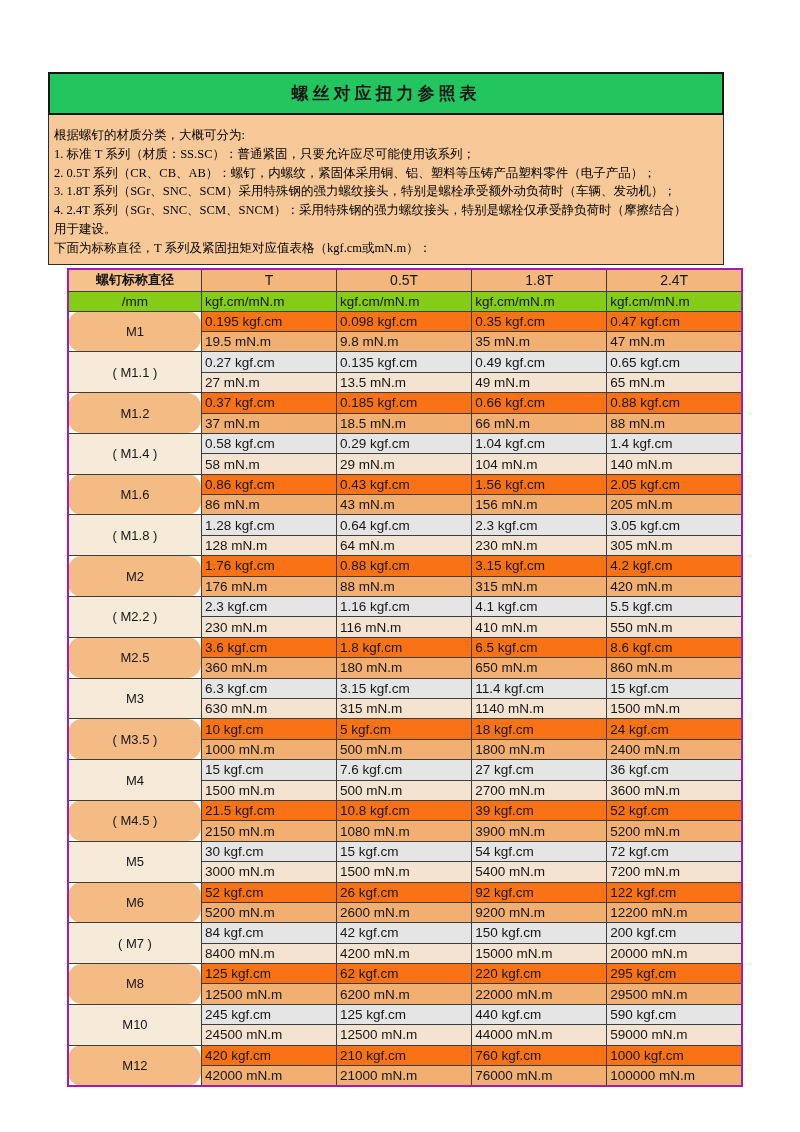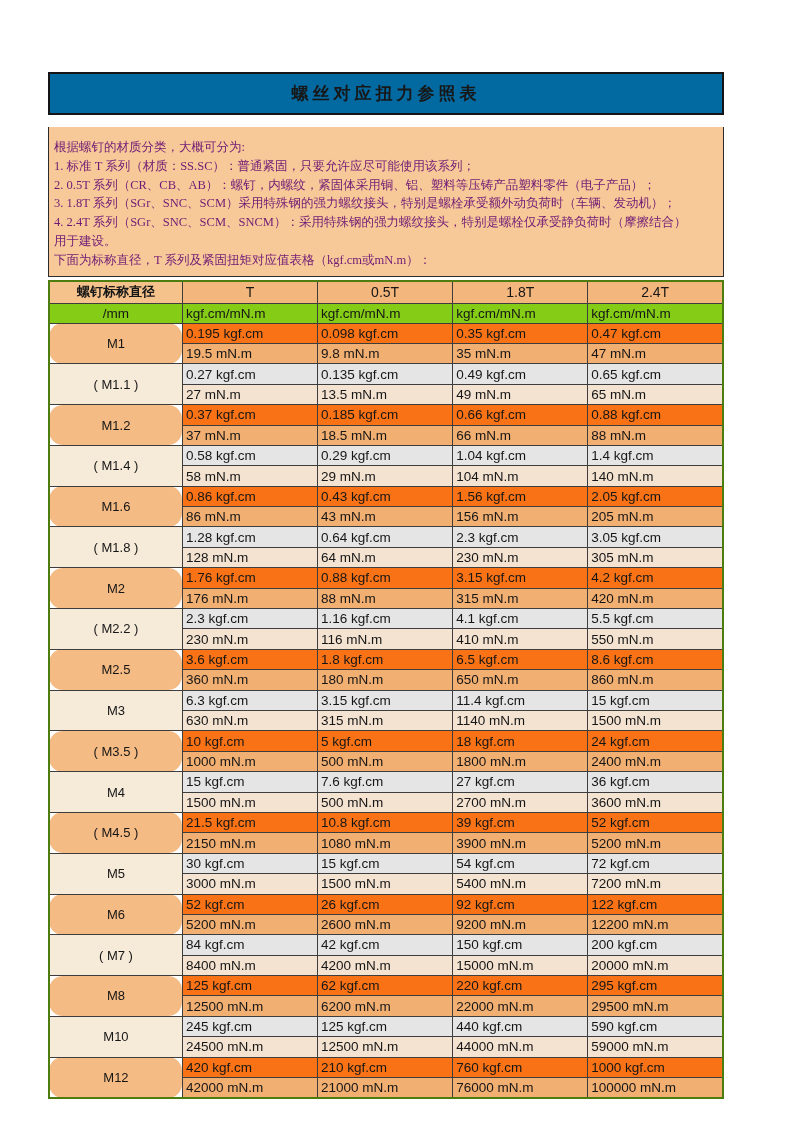--- a/index.html
+++ b/index.html
@@ -4,39 +4,38 @@
 <style>
   html,body { margin:0; padding:0; }
   body {
     width:800px; height:1132px; background:#ffffff; position:relative;
     font-family:"Liberation Sans", sans-serif; color:#1b1b1b;
     -webkit-font-smoothing:antialiased;
   }
   .sheet { position:absolute; left:48px; top:72px; width:676px; }
 
   .title-box {
-    border:2px solid #151515; background:#0369a1; height:39px;
+    border:2px solid #151515; background:#22c55e; height:39px;
     display:flex; align-items:center; justify-content:center;
     font-family:"Liberation Serif", serif; font-size:17px; font-weight:bold;
     letter-spacing:4px; color:#171717;
   }
 
   .intro-box {
     border:1px solid #2b2b2b; border-top:none; background:#f7c998;
     padding:11px 5px 6px 5px;
     font-family:"Liberation Serif", serif; font-size:12.5px; line-height:18.8px;
-    color:#701a75;
-    margin-top:12px;
+    color:#000000;
   }
   .intro-line { white-space:nowrap; }
 
   table.torque {
     width:100%; border-collapse:collapse; table-layout:fixed;
-    margin-top:3px; border:2px solid #4d7c0f;
-    font-size:13.5px; color:#161616;
+    margin-top:3px; border:2px solid #a21caf;
+    font-size:13.5px; color:#161616;margin-left:19px;
   }
   table.torque th, table.torque td {
     border:1px solid #3d3d3d; overflow:hidden; white-space:nowrap;
     padding:0; vertical-align:middle;
   }
   tr.h1 th { height:21px; background:#f3b67d; font-weight:normal; font-size:14px; text-align:center; }
   tr.h1 th.lbl { font-weight:bold; font-size:13px; background:#f5c28c; }
   tr.h2 th { height:19px; background:#84cc16; font-weight:normal; font-size:13.5px; text-align:left; padding-left:3px; }
   tr.h2 th.lbl { text-align:center; padding-left:0; }
 

